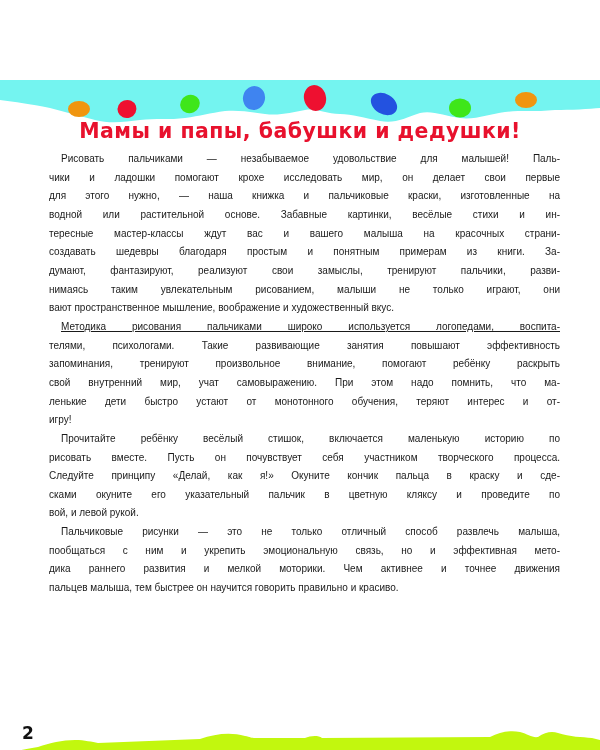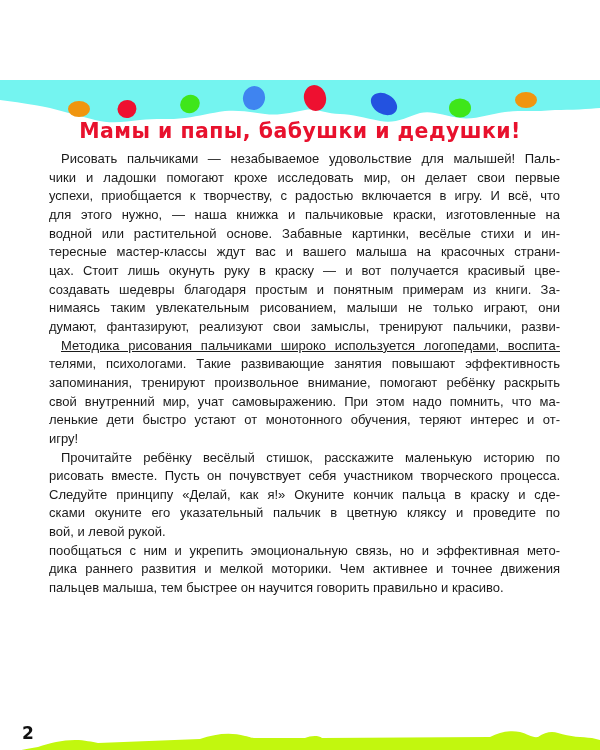--- a/index.html
+++ b/index.html
@@ -7,21 +7,21 @@
   .page { position: absolute; left: 0; top: 0; width: 600px; height: 750px; background: #ffffff; margin-top: 48px; }
   .top-band { position: absolute; left: 0; top: 0; width: 600px; height: 90px; }
   .title {
     position: absolute; left: 0; top: 70px; width: 600px; text-align: center;
     font-family: "DejaVu Sans", sans-serif; font-weight: bold;
     font-size: 22px; letter-spacing: 0.5px; color: #e8112d;
     transform: scaleX(0.93);
   }
   .body-text {
     position: absolute; left: 37px; top: 102px; width: 523px;
-    font-family: "Liberation Sans", sans-serif; font-size: 13px;
+    font-family: "Liberation Sans", sans-serif; font-size: 10px;
     line-height: 18.65px; color: #1a1a1a; text-align: justify;
     hyphens: manual;
   }
   .body-text p { margin: 0; text-indent: 12px; }
   .line { display: block; text-align: justify; text-align-last: justify; white-space: nowrap; overflow: visible; }
   .line.last { text-align-last: left; }
   .page-number {
     position: absolute; left: 22px; top: 675px;
     font-family: "DejaVu Sans", sans-serif; font-weight: bold; font-size: 17px; color: #111111;
   }
@@ -43,45 +43,45 @@
     <ellipse cx="460" cy="60" rx="11" ry="9.5" fill="#3fe61a"></ellipse>
     <ellipse cx="526" cy="52" rx="11" ry="8" fill="#f0950f"></ellipse>
   </svg>
 
   <div class="title">Мамы и папы, бабушки и дедушки!</div>
 
   <div class="body-text">
     <p>
       <span class="line" style="padding-left: 12px;">Рисовать пальчиками — незабываемое удовольствие для малышей! Паль-</span>
       <span class="line">чики и ладошки помогают крохе исследовать мир, он делает свои первые</span>
-      <span class="line">успехи, приобщается к творчеству, с радостью включается в игру. И всё, что</span>
       <span class="line">для этого нужно, — наша книжка и пальчиковые краски, изготовленные на</span>
       <span class="line">водной или растительной основе. Забавные картинки, весёлые стихи и ин-</span>
       <span class="line">тересные мастер-классы ждут вас и вашего малыша на красочных страни-</span>
-      <span class="line">цах. Стоит лишь окунуть руку в краску — и вот получается красивый цве-</span>
       <span class="line">создавать шедевры благодаря простым и понятным примерам из книги. За-</span>
+      <span class="line">думают, фантазируют, реализуют свои замыслы, тренируют пальчики, разви-</span>
       <span class="line">нимаясь таким увлекательным рисованием, малыши не только играют, они</span>
-      <span class="line">думают, фантазируют, реализуют свои замыслы, тренируют пальчики, разви-</span>
+      <span class="line last">вают пространственное мышление, воображение и художественный вкус.</span>
     </p>
     <p>
       <span class="line" style="padding-left: 12px; text-decoration: underline;">Методика рисования пальчиками широко используется логопедами, воспита-</span>
       <span class="line">телями, психологами. Такие развивающие занятия повышают эффективность</span>
       <span class="line">запоминания, тренируют произвольное внимание, помогают ребёнку раскрыть</span>
       <span class="line">свой внутренний мир, учат самовыражению. При этом надо помнить, что ма-</span>
       <span class="line">ленькие дети быстро устают от монотонного обучения, теряют интерес и от-</span>
       <span class="line last">игру!</span>
     </p>
     <p>
-      <span class="line" style="padding-left: 12px;">Прочитайте ребёнку весёлый стишок, расскажите маленькую историю по</span>
+      <span class="line" style="padding-left: 12px;">Прочитайте ребёнку весёлый стишок, включается маленькую историю по</span>
       <span class="line">рисовать вместе. Пусть он почувствует себя участником творческого процесса.</span>
       <span class="line">Следуйте принципу «Делай, как я!» Окуните кончик пальца в краску и сде-</span>
       <span class="line">сками окуните его указательный пальчик в цветную кляксу и проведите по</span>
       <span class="line last">вой, и левой рукой.</span>
     </p>
     <p>
+      <span class="line" style="padding-left: 12px;">Пальчиковые рисунки — это не только отличный способ развлечь малыша,</span>
       <span class="line">пообщаться с ним и укрепить эмоциональную связь, но и эффективная мето-</span>
       <span class="line">дика раннего развития и мелкой моторики. Чем активнее и точнее движения</span>
       <span class="line last">пальцев малыша, тем быстрее он научится говорить правильно и красиво.</span>
     </p>
   </div>
 
   <svg class="bottom-band" viewBox="0 670 600 50" width="600" height="50">
     <path d="M0 704 L12 704 C20 702 28 701 38 699 C50 695 62 692 75 692 C85 692 92 694 98 695 L200 691 C215 686 230 684 245 688 C250 689 252 690 255 690 L305 690 C310 688 318 687 322 690 L490 689 C500 684 510 682 520 684 C528 686 532 690 538 689 C545 684 552 683 558 685 C570 689 582 689 592 690 L600 692 L600 717 L0 717 Z" fill="#c2f70e"></path>
   </svg>
 

